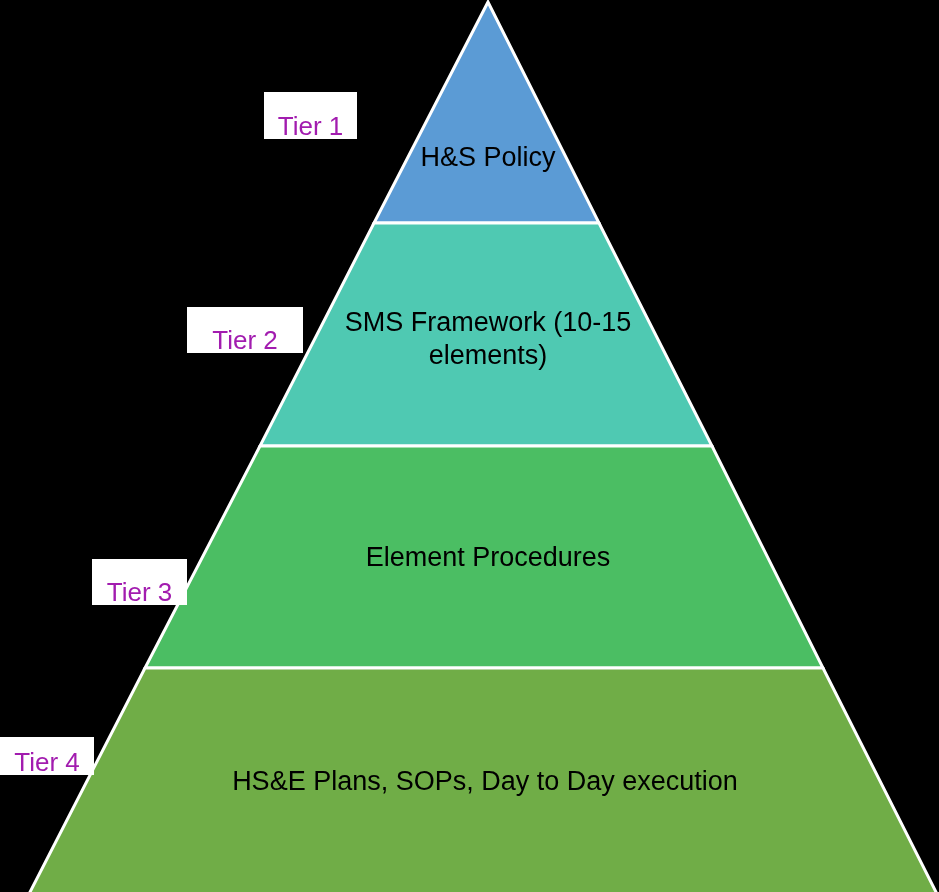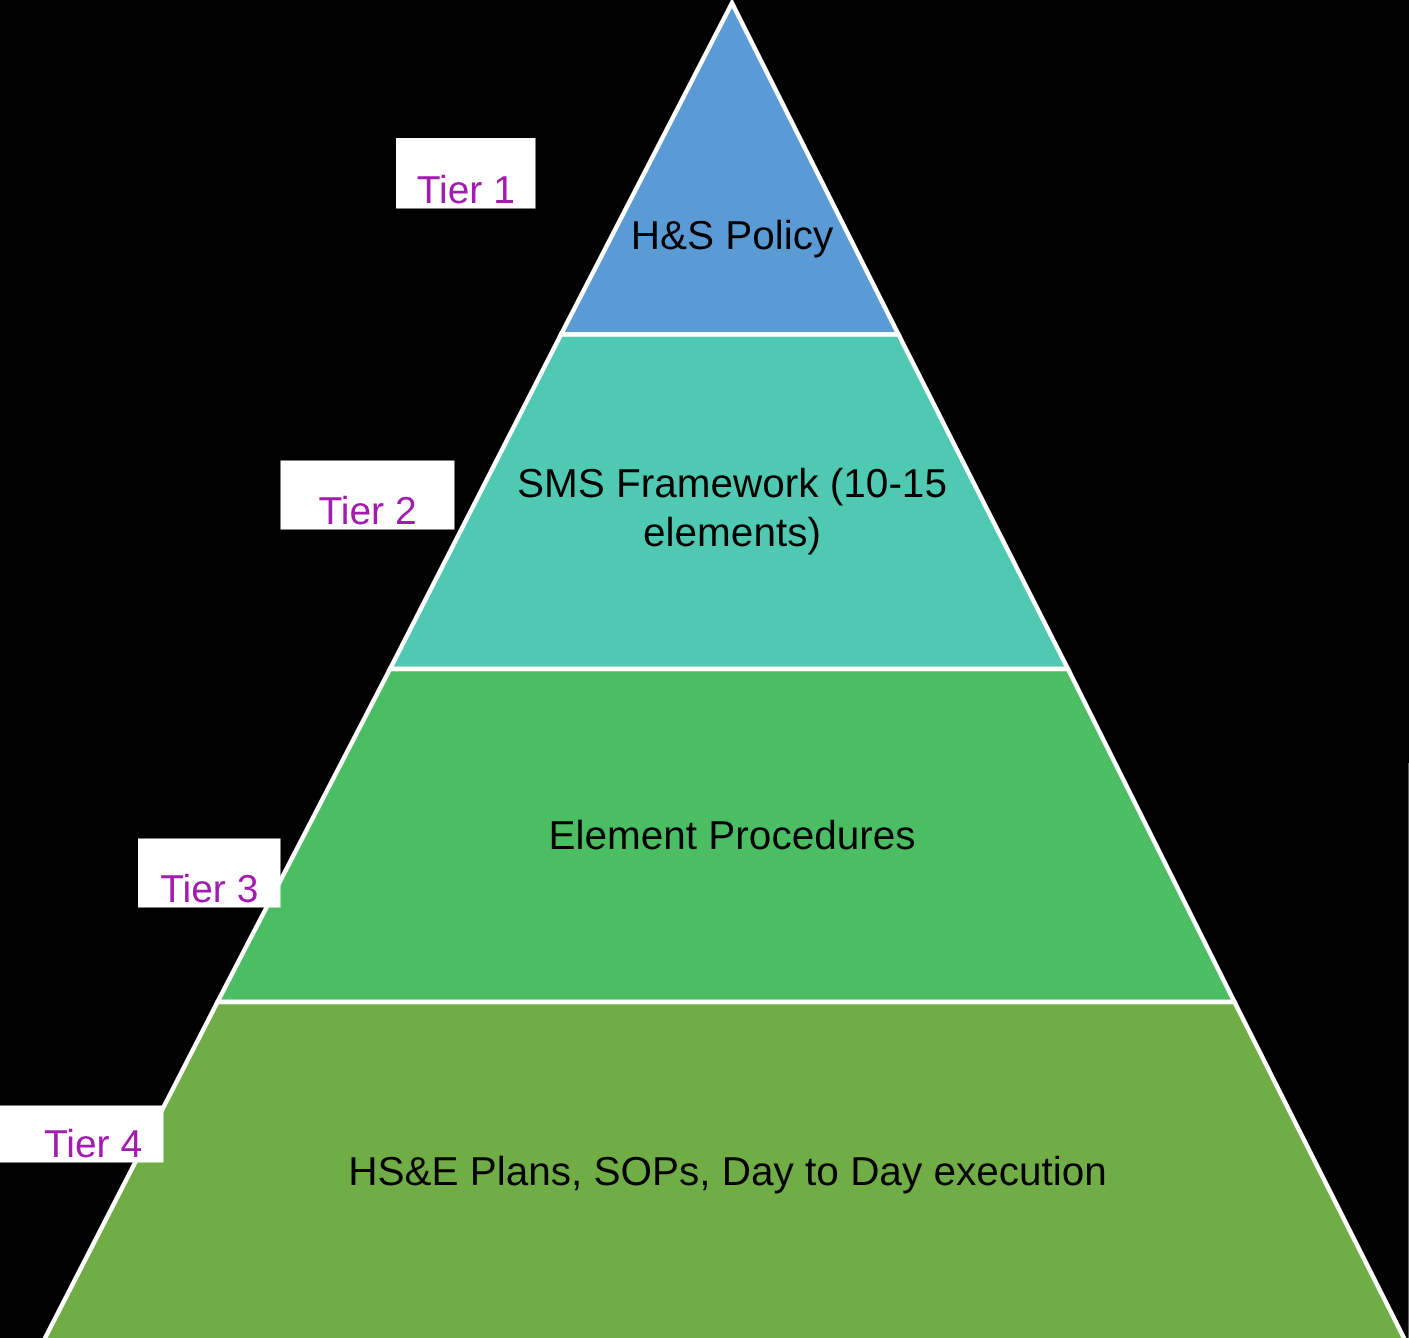--- a/index.html
+++ b/index.html
@@ -41,21 +41,21 @@
     color: #a21caf;
     display: flex;
     align-items: flex-end;
     justify-content: center;
     font-size: 26px;
     line-height: 1;
   }
   .label-1 { left: 264px; top: 92px;  width: 93px; height: 47px; }
   .label-2 { left: 187px; top: 307px; width: 116px; height: 46px; }
   .label-3 { left: 92px;  top: 523px; width: 95px; height: 46px; margin-top: 36px; }
-  .label-4 { left: 0px;   top: 737px; width: 94px; height: 38px; padding-left: 15px; }
+  .label-4 { left: 0px;   top: 737px; width: 94px; height: 38px; }
 </style>
 </head>
 <body>
 
 <div class="stage">
 
   <svg class="pyramid-svg" viewBox="0 0 939 892" xmlns="http://www.w3.org/2000/svg">
 
     <polygon points="488,2 374,223 599,223" fill="#5B9BD5"></polygon>
 

